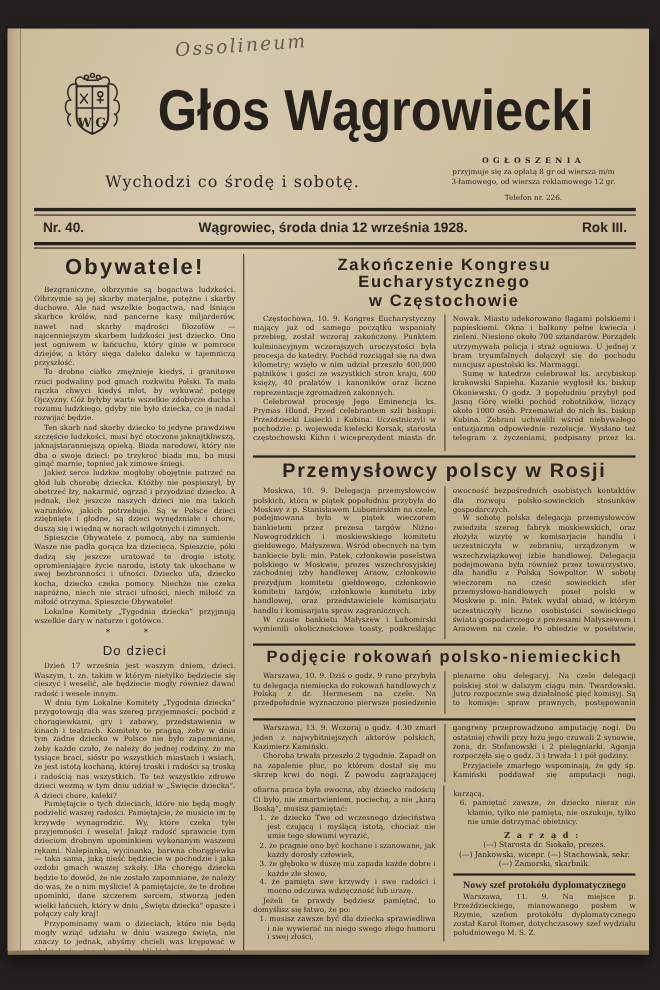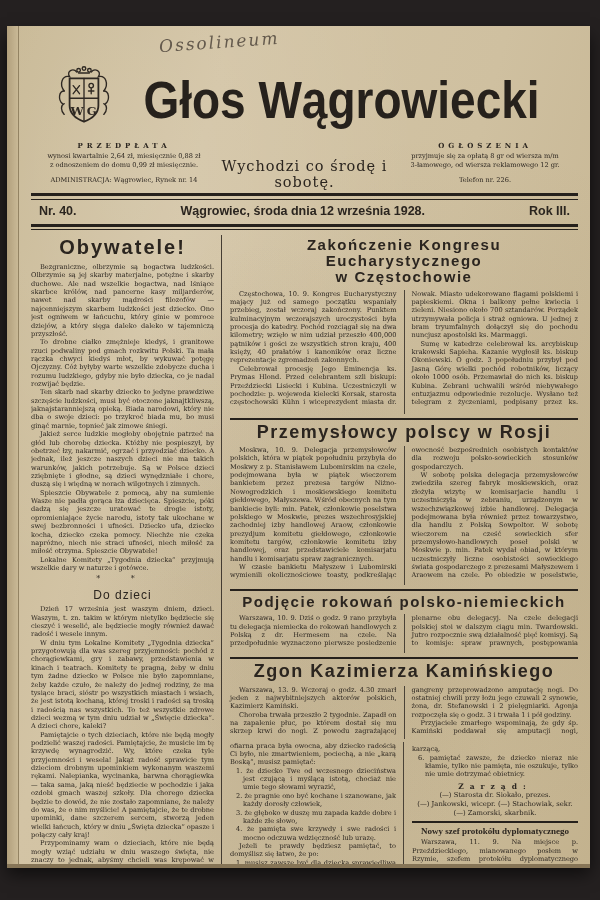--- a/index.html
+++ b/index.html
@@ -82,26 +82,20 @@
           <circle cx="38" cy="24" r="2.5"></circle>
             <path d="M38 27 v6 m-3 -3 h6"></path>
         </g>
         <text x="15" y="57" font-size="13" font-weight="bold" fill="#2e2822" font-family="DejaVu Serif, serif">W</text>
         <text x="33" y="57" font-size="13" font-weight="bold" fill="#2e2822" font-family="DejaVu Serif, serif">G</text>
       </svg>
       <div class="paper-title">Głos Wągrowiecki</div>
     </div>
 
     <div class="info-row">
-      <div class="info-block">
-        <div class="info-heading">PRZEDPŁATA</div>
-        <div>wynosi kwartalnie 2,64 zł, miesięcznie 0,88 zł</div>
-        <div>z odnoszeniem do domu 0,99 zł miesięcznie.</div>
-        <div class="info-extra">ADMINISTRACJA: Wągrowiec, Rynek nr. 14</div>
-      </div>
       <div class="motto">Wychodzi co środę i sobotę.</div>
       <div class="info-block">
         <div class="info-heading">OGŁOSZENIA</div>
         <div>przyjmuje się za opłatą 8 gr od wiersza m/m</div>
         <div>3-łamowego, od wiersza reklamowego 12 gr.</div>
         <div class="info-extra">Telefon nr. 226.</div>
       </div>
     </div>
 
     <div class="hr2"></div>
@@ -161,21 +155,20 @@
         <div>
           <div class="section-title t15">Podjęcie rokowań polsko-niemieckich</div>
           <div class="sec-body h-rokow">
             <p>Warszawa, 10. 9. Dziś o godz. 9 rano przybyła tu delegacja niemiecka do rokowań handlowych z Polską z dr. Hermesem na czele. Na przedpołudnie wyznaczono pierwsze posiedzenie plenarne obu delegacyj. Na czele delegacji polskiej stoi w dalszym ciągu min. Twardowski. Jutro rozpocznie swą działalność pięć komisyj. Są to komisje: spraw prawnych, postępowania celnego, taryf celnych, gospodarki węglowej i spraw weterynaryjnych.</p>
           </div>
         </div>
 
         <div class="sec-rule"></div>
 
         <div>
-          <div class="section-title t18">Zgon Kazimierza Kamińskiego</div>
           <div class="sec-body h-zgon">
             <p>Warszawa, 13. 9. Wczoraj o godz. 4.30 zmarł jeden z najwybitniejszych aktorów polskich, Kazimierz Kamiński.</p>
             <p>Choroba trwała przeszło 2 tygodnie. Zapadł on na zapalenie płuc, po którem dostał się mu skrzep krwi do nogi. Z powodu zagrażającej gangreny przeprowadzono amputację nogi. Do ostatniej chwili przy łożu jego czuwali 2 synowie, żona, dr. Stefanowski i 2 pielęgniarki. Agonja rozpoczęła się o godz. 3 i trwała 1 i pół godziny.</p>
             <p>Przyjaciele zmarłego wspominają, że gdy śp. Kamiński poddawał się amputacji nogi, wymieniał sztuki, w których by mógł grać rolę bez nogi.</p>
           </div>
         </div>
 
         <div class="bot">
           <div class="bot-mid">
             <p class="noind">ofiarna praca była owocna, aby dziecko radością Ci było, nie zmartwieniem, pociechą, a nie „karą Boską”, musisz pamiętać:</p>

